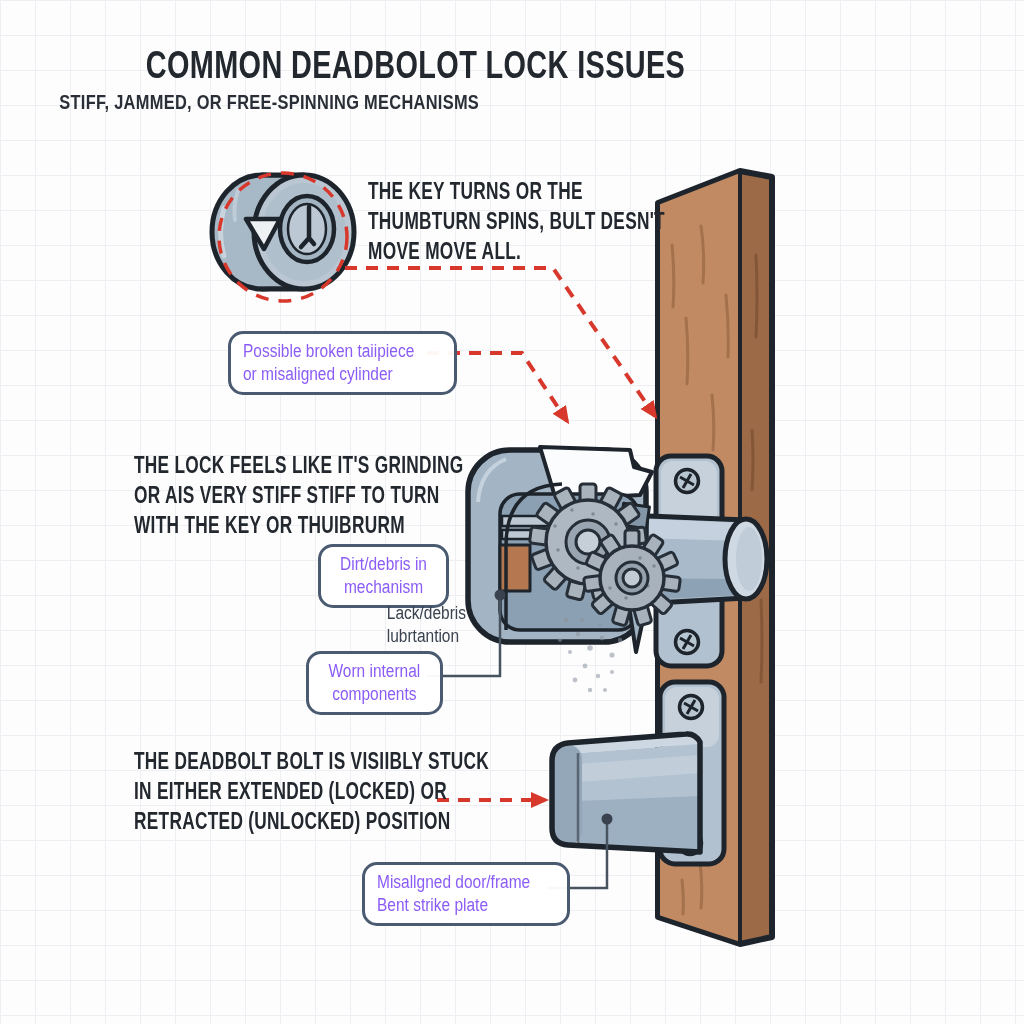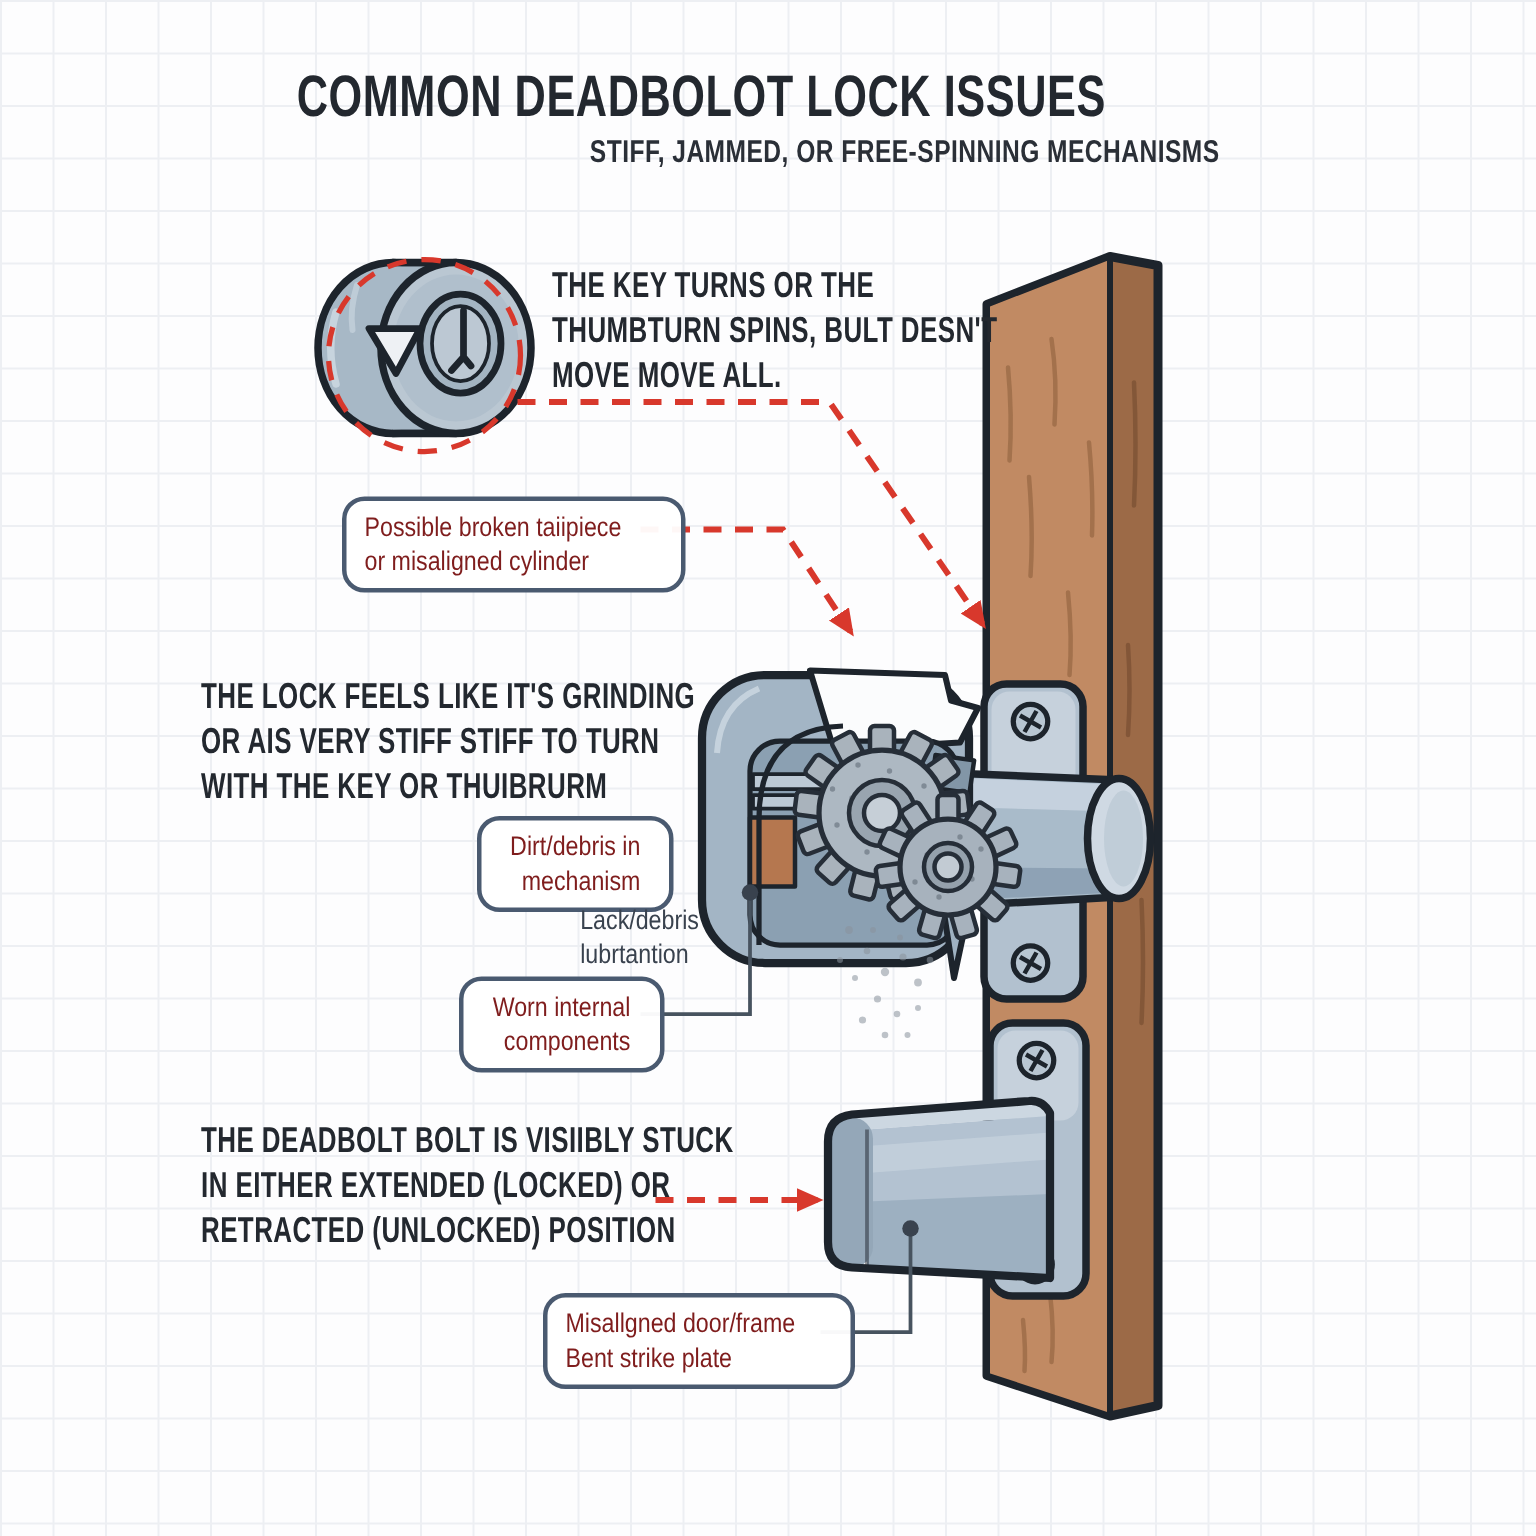--- a/index.html
+++ b/index.html
@@ -6,35 +6,35 @@
   body{font-family:"Liberation Sans",sans-serif;}
   #canvas{
     position:relative;width:1024px;height:1024px;overflow:hidden;
     background-color:#fdfdfe;
     background-image:linear-gradient(#edeff3 1px,transparent 1px),
                      linear-gradient(90deg,#edeff3 1px,transparent 1px);
     background-size:35px 35px;
   }
   #art{position:absolute;left:0;top:0;z-index:1;}
   .txt{position:absolute;z-index:2;}
-  .title-wrap{left:0;top:44px;width:832px;text-align:right;}
+  .title-wrap{left:0;top:44px;width:832px;text-align:center;}
   .title-line{display:inline-block;font-weight:bold;font-size:39px;line-height:42px;
     color:#23282f;letter-spacing:.5px;white-space:nowrap;
     transform:scaleX(.74);transform-origin:50% 0;}
-  .subtitle-wrap{left:0;top:90px;width:872px;text-align:right;}
+  .subtitle-wrap{left:0;top:90px;width:872px;text-align:left;}
   .subtitle-line{display:inline-block;font-weight:bold;font-size:21px;line-height:24px;
     color:#2a2f37;letter-spacing:.4px;white-space:nowrap;
     transform:scaleX(.78);transform-origin:50% 0;}
   .stmt{font-weight:bold;font-size:24px;line-height:30px;color:#23282f;
     letter-spacing:.4px;white-space:nowrap;transform:scaleX(.72);transform-origin:0 0;}
   .callout{
     background:rgba(255,255,255,.96);border:3px solid #4a5a70;border-radius:15px;
-    padding:6px 12px;color:#7f1d1d;font-size:18px;line-height:23px;white-space:nowrap;}
+    padding:6px 12px;color:#8b5cf6;font-size:18px;line-height:23px;white-space:nowrap;}
   .callout .cl-line{display:block;transform:scaleX(.86);transform-origin:0 50%;}
-  .callout.centered{text-align:right;}
+  .callout.centered{text-align:center;}
   .callout.centered .cl-line{transform-origin:50% 50%;}
   .freetext{color:#39424e;font-size:18px;line-height:23px;text-align:left;white-space:nowrap;}
   .freetext .cl-line{display:block;transform:scaleX(.86);transform-origin:100% 50%;}
 </style>
 </head>
 <body>
 
 <div id="canvas">
 
   <svg id="art" width="1024" height="1024" viewBox="0 0 1024 1024">

